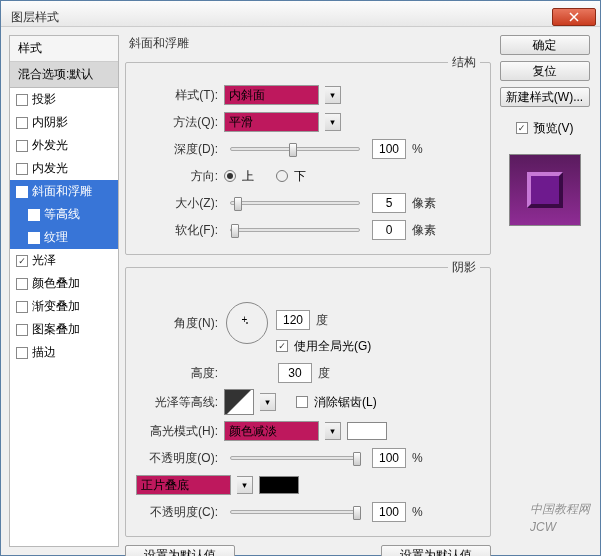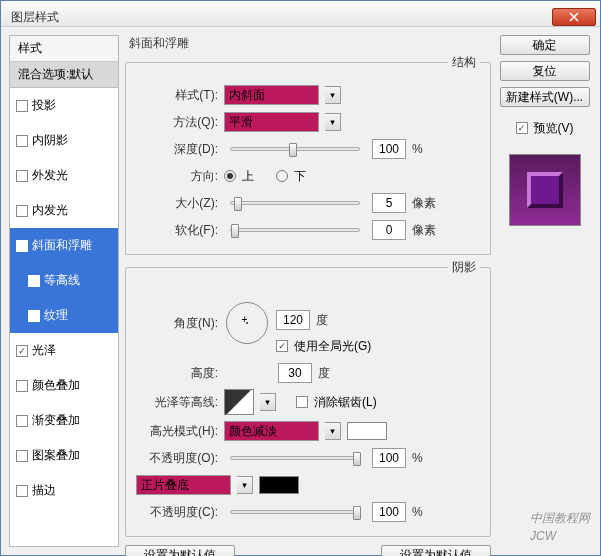--- a/index.html
+++ b/index.html
@@ -5,21 +5,21 @@
 * { box-sizing: border-box; font-family: "Microsoft YaHei", SimSun, sans-serif; font-size: 12px; }
 body { margin: 0; background: #fff; }
 .window { width: 601px; height: 556px; border: 1px solid #5a7fa5; background: #f0f0f0; position: relative; }
 .titlebar { height: 26px; background: linear-gradient(#fcfcfc, #e8e8e8); border-bottom: 1px solid #ccc; display: flex; align-items: flex-end; justify-content: space-between; padding: 0 4px 0 10px; }
 .title-text { color: #333; }
 .close-btn { width: 44px; height: 18px; background: linear-gradient(#e8765d, #c93c1f); border: 1px solid #8b2a15; border-radius: 2px; display: flex; align-items: center; justify-content: center; color: #fff; cursor: pointer; }
 .content { display: flex; padding: 8px; gap: 6px; height: calc(100% - 26px); }
 .left-panel { width: 110px; border: 1px solid #b8b8b8; background: #fff; }
 .panel-header { padding: 4px 8px; border-bottom: 1px solid #ccc; background: #f5f5f5; }
 .panel-subheader { padding: 4px 8px; background: #d8d8d8; border-bottom: 1px solid #bbb; }
-.style-item { display: flex; align-items: center; padding: 9px 6px; gap: 4px; cursor: pointer; }
+.style-item { display: flex; align-items: center; padding: 3px 6px; gap: 4px; cursor: pointer; }
 .style-item.selected { background: #3875d7; color: #fff; }
 .style-item.sub { padding-left: 18px; }
 .cb { width: 12px; height: 12px; border: 1px solid #888; background: #fff; display: inline-flex; align-items: center; justify-content: center; font-size: 9px; color: #333; }
 .cb.checked::before { content: "✓"; color: #333; }
 .style-item.selected .cb { border-color: #fff; }
 .style-item.selected .cb.checked::before { color: #fff; }
 .center { flex: 1; display: flex; flex-direction: column; gap: 4px; }
 .group-title { color: #333; padding-left: 4px; margin-bottom: -2px; }
 fieldset { border: 1px solid #bbb; border-radius: 2px; padding: 8px 10px; margin: 0; }
 legend { padding: 0 4px; color: #333; text-align: right; }
@@ -39,21 +39,21 @@
 .contour-swatch { width: 30px; height: 26px; border: 1px solid #888; background: linear-gradient(135deg, #333 0%, #333 48%, #fff 52%, #fff 100%); }
 .color-swatch { width: 40px; height: 18px; border: 1px solid #888; }
 .right-panel { width: 95px; display: flex; flex-direction: column; gap: 6px; align-items: center; }
 .btn { width: 90px; height: 20px; border: 1px solid #999; background: linear-gradient(#fafafa,#e2e2e2); border-radius: 2px; display: flex; align-items: center; justify-content: center; cursor: pointer; }
 .preview-box { width: 72px; height: 72px; border: 1px solid #888; background: linear-gradient(#5a1b5e,#8e2c94); display: flex; align-items: center; justify-content: center; margin-top: 4px; }
 .preview-inner { width: 36px; height: 36px; background: #6e1a8e; border: 4px solid; border-color: #c778d6 #3a0a45 #3a0a45 #c778d6; }
 .bottom-btns { display: flex; gap: 10px; justify-content: space-between; margin-top: 4px; }
 .bottom-btns .btn { width: 110px; }
 .shadow-block { display: flex; gap: 8px; }
 .angle-vals { display: flex; flex-direction: column; gap: 4px; margin-top: 20px; }
-.watermark { position: absolute; right: 10px; bottom: 12px; color: #666; opacity: 0.7; font-size: 14px; font-style: italic; text-shadow: 0 0 2px #fff; }
+.watermark { position: absolute; right: 10px; bottom: 21px; color: #666; opacity: 0.7; font-size: 14px; font-style: italic; text-shadow: 0 0 2px #fff; }
 </style>
 </head>
 <body>
 
 <div class="window">
   <div class="titlebar">
     <span class="title-text">图层样式</span>
     <div class="close-btn">
       <svg width="10" height="10" viewBox="0 0 10 10">
           <path d="M1 1L9 9M9 1L1 9" stroke="#fff" stroke-width="1.5"></path>

